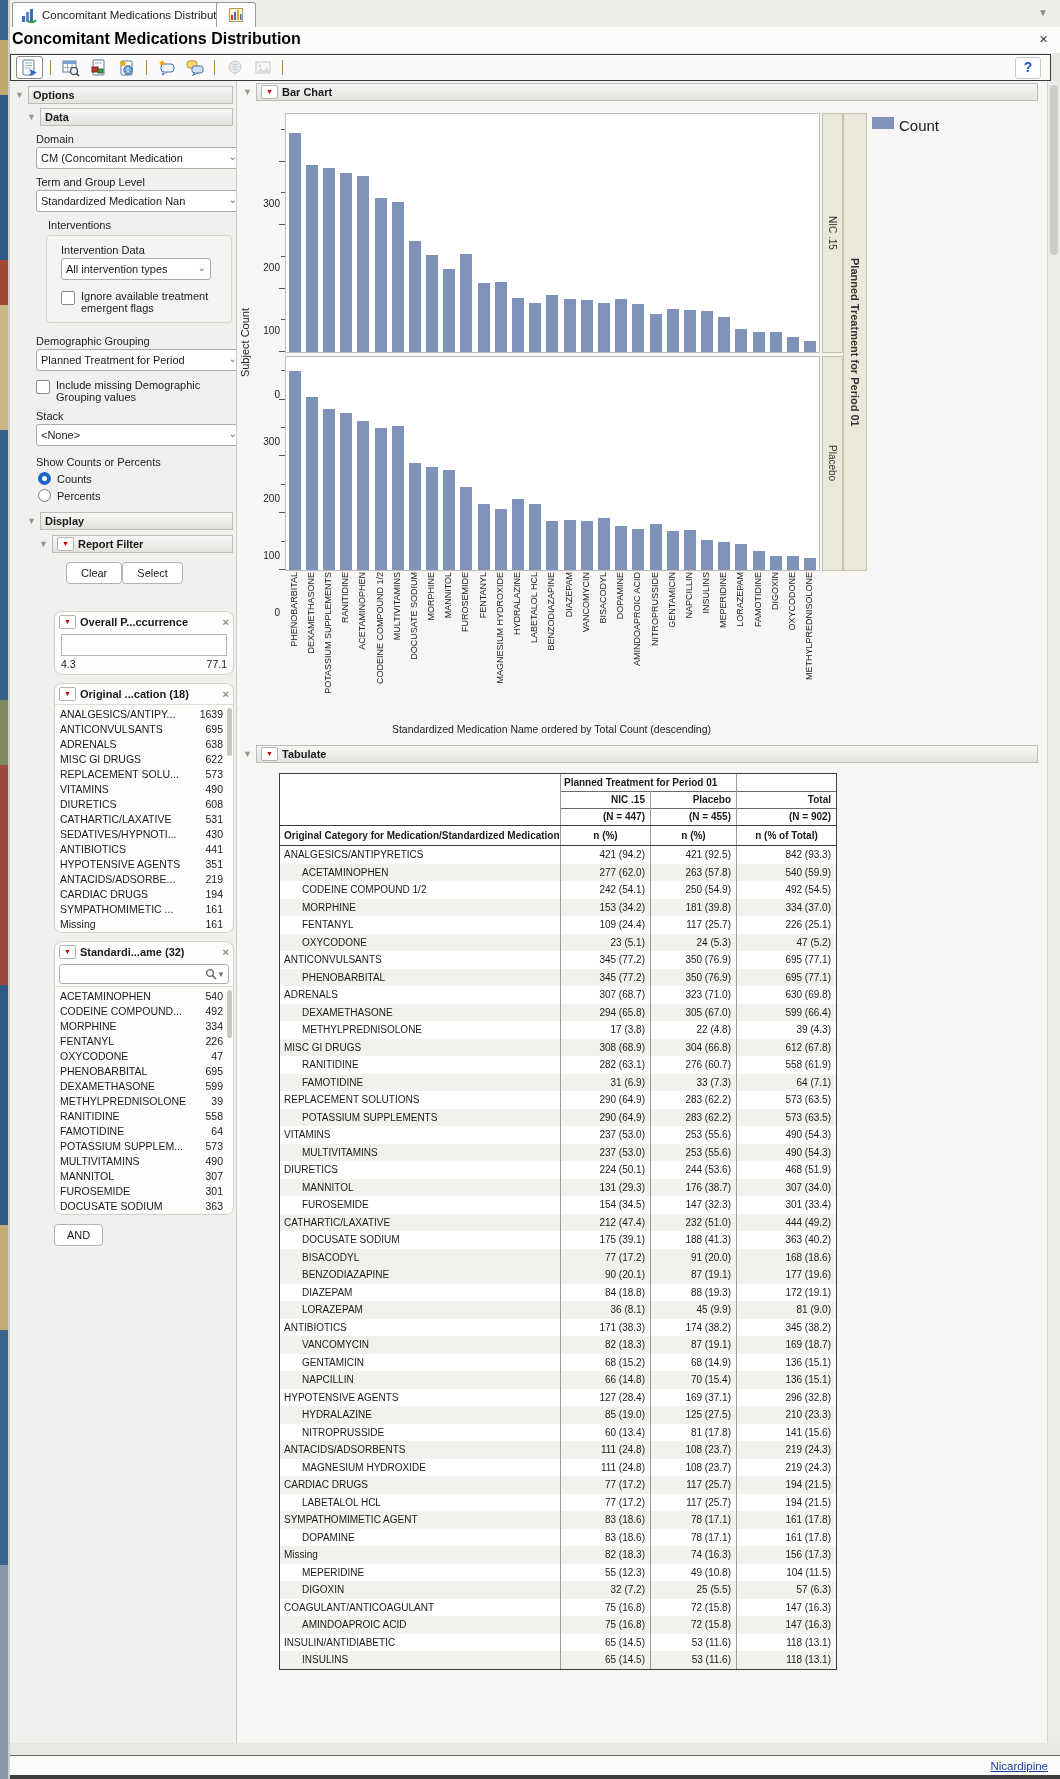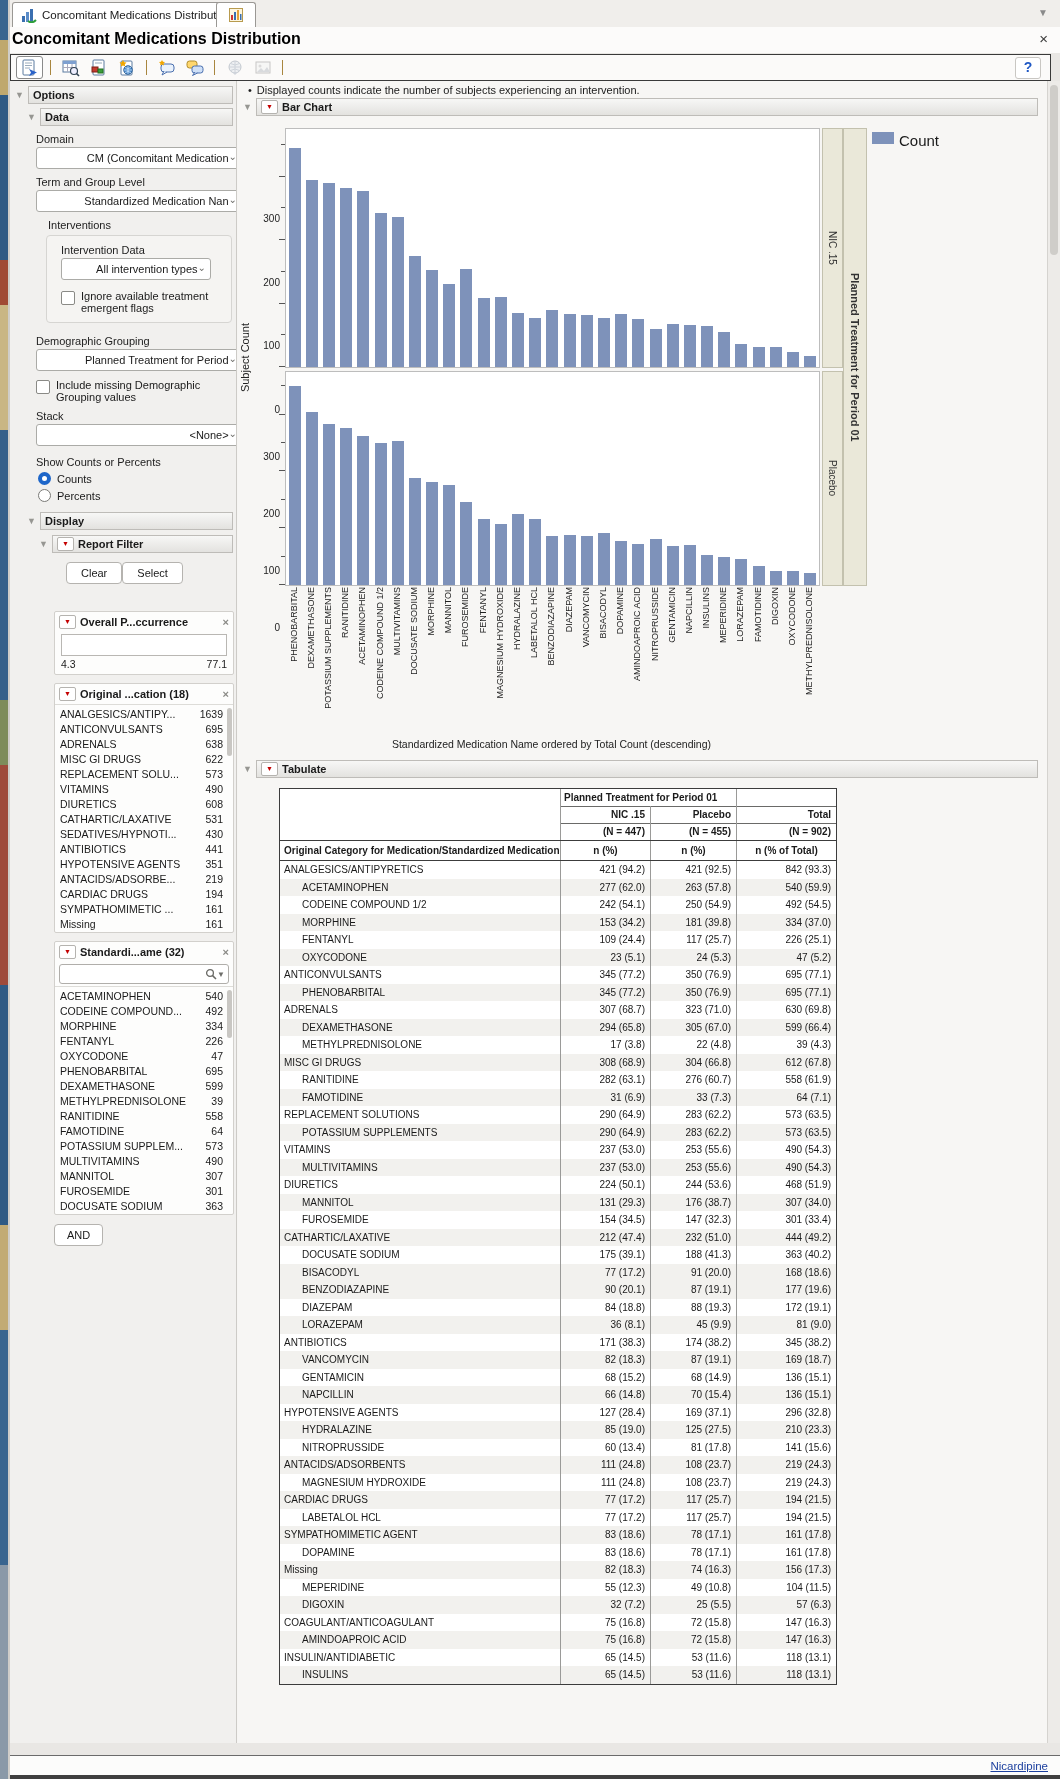--- a/index.html
+++ b/index.html
@@ -42,32 +42,32 @@
   .hrow{display:flex;align-items:center;gap:3px;}
   .disc{color:#969692;font-size:9px;width:11px;text-align:center;flex:none;line-height:11px;}
   .hbar{flex:1;height:16px;background:linear-gradient(#f7f7f6,#e3e2df);border:1px solid #bebcb8;
         display:flex;align-items:center;gap:4px;padding:0 4px;font-weight:bold;font-size:11px;}
   .rtri{width:15px;height:12px;background:#fff;border:1px solid #b5b3af;border-radius:2px;color:#c40000;font-size:7px;
         line-height:11px;text-align:center;flex:none;}
   
   .slabel{margin:7px 0 2px 26px;font-size:11px;color:#222;}
   .dd{margin-left:26px;width:196px;height:20px;background:#fff;border:1px solid #ababa7;border-radius:3px;
       display:flex;align-items:center;padding:0 4px;overflow:hidden;}
-  .ddtext{flex:1;white-space:nowrap;overflow:hidden;font-size:11px;text-align:right;}
+  .ddtext{flex:1;white-space:nowrap;overflow:hidden;font-size:11px;}
   .chev{color:#6e6e6a;font-size:10px;flex:none;margin-top:-4px;}
   .ibox{margin:4px 0 0 36px;width:172px;border:1px solid #d6d5d2;border-radius:4px;background:#f5f4f2;padding:4px 6px 8px 6px;}
   .chkrow{display:flex;gap:6px;margin:8px 0 0 26px;align-items:flex-start;width:190px;}
   .chk{width:12px;height:12px;border:1px solid #8a8a86;border-radius:2px;background:#fff;flex:none;margin-top:1px;}
   .radrow{display:flex;gap:6px;margin:4px 0 0 28px;align-items:center;}
   .rad{width:13px;height:13px;border:1px solid #7a7a76;border-radius:50%;background:#fff;flex:none;box-sizing:border-box;}
   .rad.sel{border:4px solid #1d66c9;}
   .btn{height:20px;background:#fff;border:1px solid #b5b3af;border-radius:4px;padding:0 14px;font-size:11px;
        display:inline-flex;align-items:center;}
   
-  .fcard{margin:8px 0 0 44px;width:178px;border:1px solid #d2d0cc;background:#fdfdfc;border-radius:2px;}
+  .fcard{margin:8px 0 0 44px;width:178px;border:1px solid #d2d0cc;background:#fdfdfc;border-radius:8px;}
   .fhead{display:flex;align-items:center;gap:4px;padding:3px 4px;font-weight:bold;font-size:11px;}
   .fhead .t{flex:1;white-space:nowrap;overflow:hidden;}
   .fclose{color:#8a8a86;font-size:11px;flex:none;}
   .slider{margin:2px 6px 0 6px;height:20px;border:1px solid #9a98f4;outline:1px solid #b9b7b3;outline-offset:-1px;
           border:1px solid #b0aeaa;background:#fff;}
   .minmax{display:flex;justify-content:space-between;padding:2px 6px 4px 6px;font-size:10.5px;}
   .flist{position:relative;border-top:1px solid #dddcd8;padding:1px 0;}
   .frow{display:flex;height:15px;align-items:center;padding:0 10px 0 5px;}
   .flab{flex:1;white-space:nowrap;overflow:hidden;font-size:10.5px;}
   .fcnt{font-size:10.5px;text-align:right;}
@@ -468,21 +468,20 @@
             <span class="flab">DOCUSATE SODIUM</span>
             <span class="fcnt">363</span>
           </div>
         </div>
     </div>
 
     <span class="btn" style="margin:9px 0 0 44px;padding:0 12px">AND</span>
   </div>
 
   <div id="main">
-    <div id="note">Displayed counts indicate the number of subjects experiencing an intervention.</div>
 
     <div class="hrow mainhdr">
       <span class="disc">▼</span>
       <div class="hbar">
         <span class="rtri">▼</span>
         <span>Bar Chart</span>
         </div>
     </div>
 
     <div id="chart">

